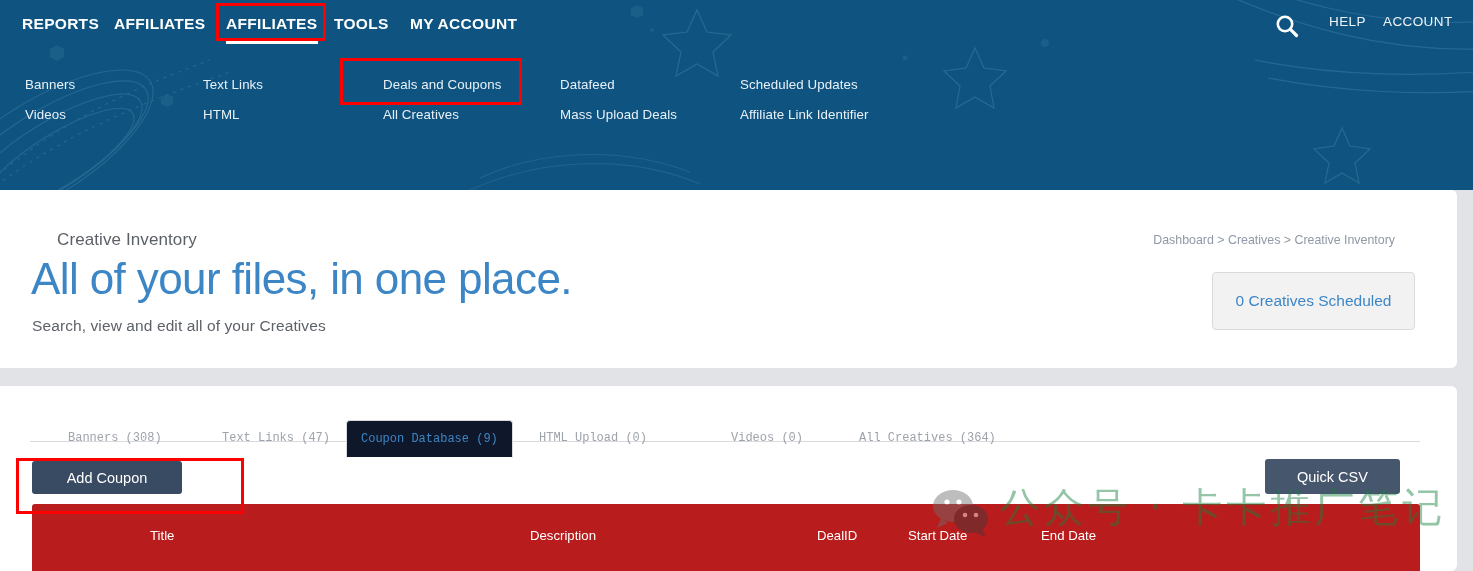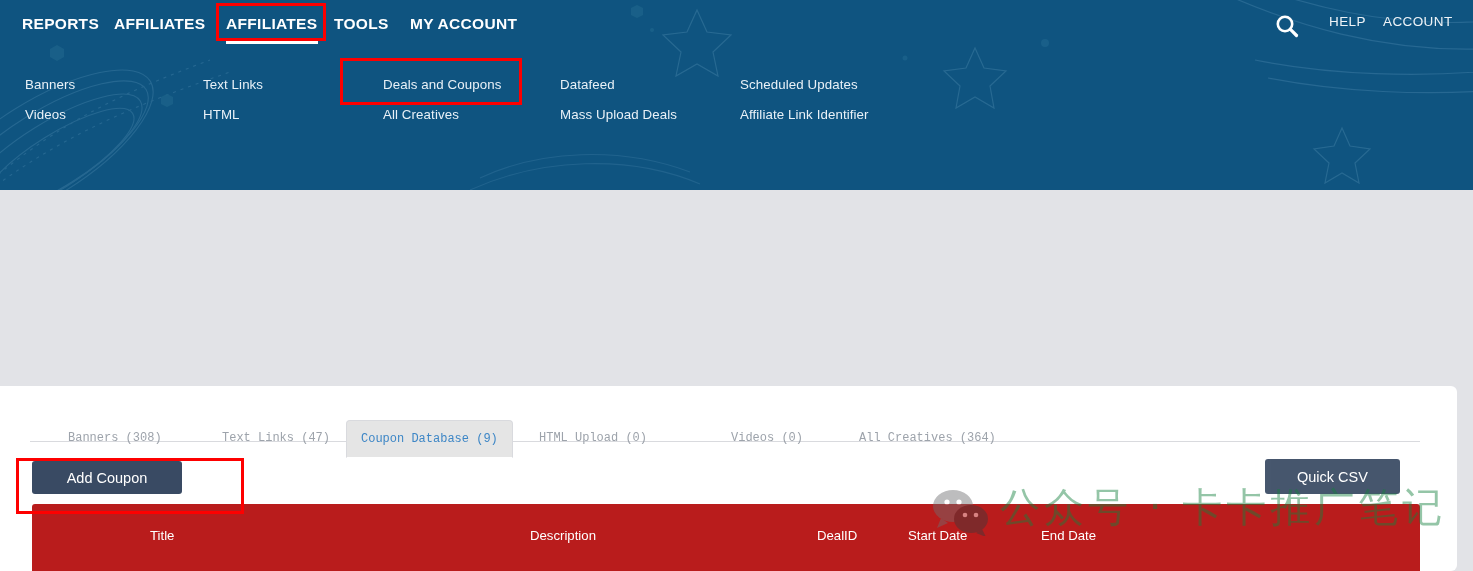--- a/index.html
+++ b/index.html
@@ -170,21 +170,21 @@
     height: 38px;
     line-height: 37px;
     font-size: 12px;
     color: #9da3ab;
     white-space: nowrap;
     padding: 0 14px;
     font-family: Liberation Mono, monospace;
   }
   .tab.active {
     color: #3d86c6;
-    background: #e5e5e5;
+    background: #0f172a;
     border: 1px solid #d9dade;
     border-bottom: 1px solid #ffffff;
     border-radius: 4px 4px 0 0;
     line-height: 36px;
   }
 
   .btn {
     position: absolute;
     border: none;
     border-radius: 3px;
@@ -310,20 +310,27 @@
     <a class="subnav-item" style="left:383px;top:107px">All Creatives</a>
     <a class="subnav-item" style="left:560px;top:77px">Datafeed</a>
     <a class="subnav-item" style="left:560px;top:107px">Mass Upload Deals</a>
     <a class="subnav-item" style="left:740px;top:77px">Scheduled Updates</a>
     <a class="subnav-item" style="left:740px;top:107px">Affiliate Link Identifier</a>
   </div>
 </div>
 
 <div class="page">
 
+  <div class="card card-top">
+    <div class="eyebrow">Creative Inventory</div>
+    <div class="hero-title">All of your files, in one place.</div>
+    <div class="hero-sub">Search, view and edit all of your Creatives</div>
+    <div class="breadcrumb">Dashboard &gt; Creatives &gt; Creative Inventory</div>
+    <div class="sched-box">0 Creatives Scheduled</div>
+  </div>
 
   <div class="card card-bottom">
 
     <div class="tabs">
       <div class="tab" style="left:24px">Banners (308)</div>
       <div class="tab" style="left:178px">Text Links (47)</div>
       <div class="tab active" style="left:316px">Coupon Database (9)</div>
       <div class="tab" style="left:495px">HTML Upload (0)</div>
       <div class="tab" style="left:687px">Videos (0)</div>
       <div class="tab" style="left:815px">All Creatives (364)</div>

